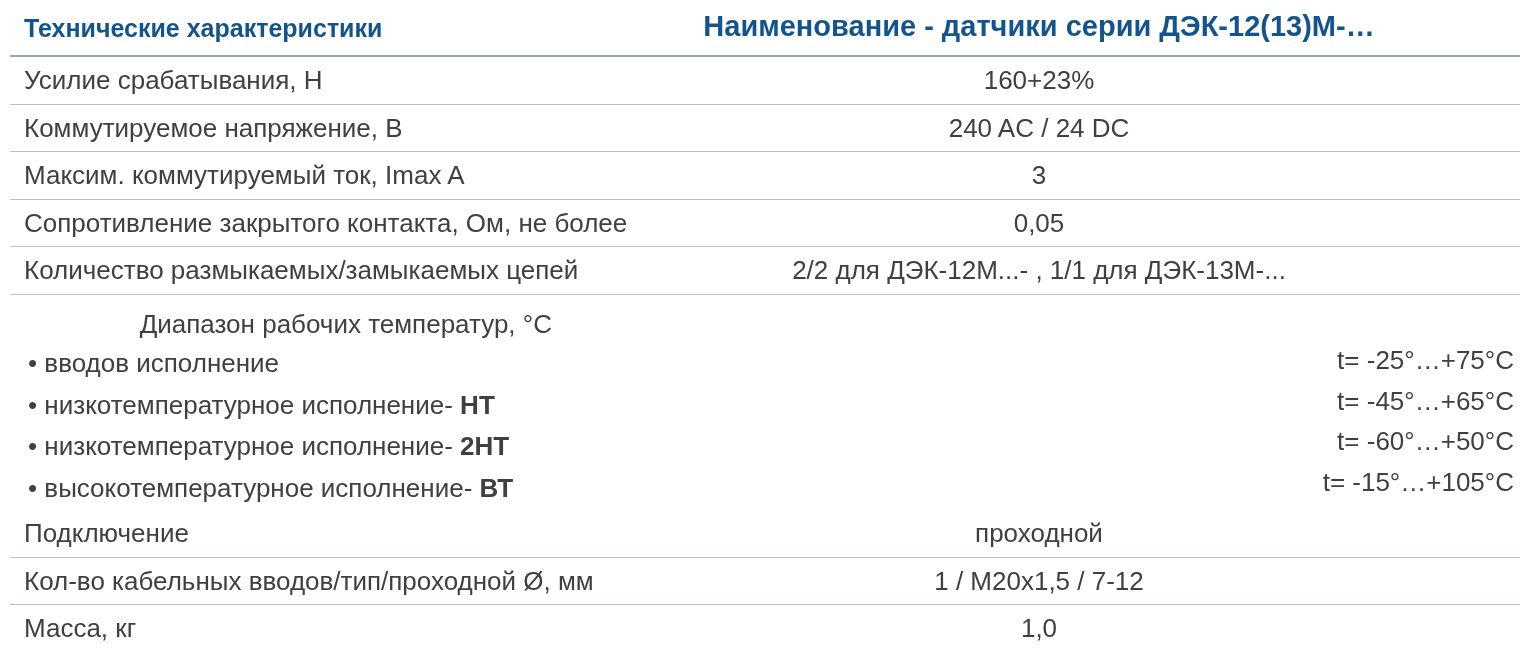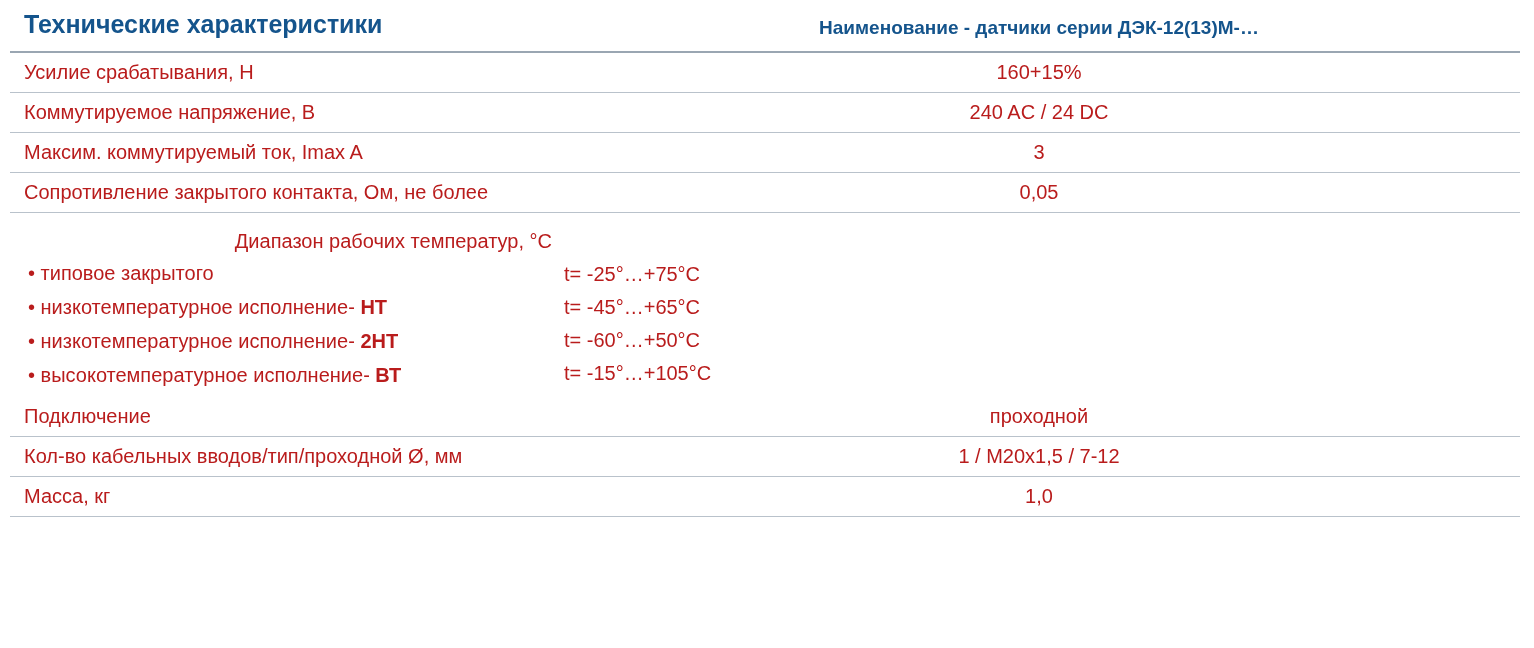--- a/index.html
+++ b/index.html
@@ -35,31 +35,31 @@
     border-bottom: 2px solid #9aa6b2;
     vertical-align: bottom;
   }
   .hdr-left {
     font-size: 25px;
     font-weight: bold;
     color: #14548c;
     padding-left: 14px !important;
   }
   .hdr-right {
-    font-size: 19px;
+    font-size: 29px;
     font-weight: bold;
     color: #14548c;
     text-align: center;
   }
 
   tr.data td {
     border-bottom: 1px solid #b9c2cb;
-    font-size: 20px;
+    font-size: 26px;
     line-height: 1.25;
-    color: #b91c1c;
+    color: #404040;
     vertical-align: middle;
   }
   td.left {
     padding: 7px 6px 7px 14px;
     text-align: left;
     white-space: nowrap;
   }
   td.right {
     padding: 7px 6px 7px 6px;
     text-align: center;
@@ -71,21 +71,21 @@
     padding-bottom: 2px;
     text-align: right;
   }
   .sub {
     padding: 5px 0 4px 4px;
   }
   .sub b { font-weight: bold; }
 
   .temp-right div {
     padding: 4px 0;
-    text-align: left;
+    text-align: right;
   }
   .temp-right .spacer-line {
     height: 30px;
   }
 
   td.noborder { border-bottom: none !important; }
 </style>
 </head>
 <body>
 
@@ -96,40 +96,44 @@
         <col class="c2">
       </colgroup>
     <tbody>
       <tr class="hdr-row">
         <td class="hdr-left">Технические характеристики</td>
         <td class="hdr-right">Наименование - датчики серии ДЭК-12(13)М-…</td>
       </tr>
 
       <tr class="data">
         <td class="left">Усилие срабатывания, Н</td>
-        <td class="right">160+15%</td>
+        <td class="right">160+23%</td>
       </tr>
       <tr class="data">
         <td class="left">Коммутируемое напряжение, В</td>
         <td class="right">240 AC / 24 DC</td>
       </tr>
       <tr class="data">
         <td class="left">Максим. коммутируемый ток, Imax A</td>
         <td class="right">3</td>
       </tr>
       <tr class="data">
         <td class="left">Сопротивление закрытого контакта, Ом, не  более</td>
         <td class="right">0,05</td>
       </tr>
+      <tr class="data">
+        <td class="left">Количество размыкаемых/замыкаемых цепей</td>
+        <td class="right">2/2 для ДЭК-12М...- , 1/1 для ДЭК-13М-...</td>
+      </tr>
 
       <tr class="data">
         <td class="left noborder" style="padding-bottom:0">
           <div class="temp-left-title">Диапазон рабочих температур, °C</div>
           <div class="sub">
-            <span>• типовое закрытого</span><b></b>
+            <span>• вводов исполнение</span><b></b>
           </div>
           <div class="sub">
             <span>• низкотемпературное исполнение- </span><b>НТ</b>
           </div>
           <div class="sub">
             <span>• низкотемпературное исполнение- </span><b>2НТ</b>
           </div>
           <div class="sub" style="padding-bottom:6px">
             <span>• высокотемпературное исполнение- </span><b>ВТ</b>
           </div>

